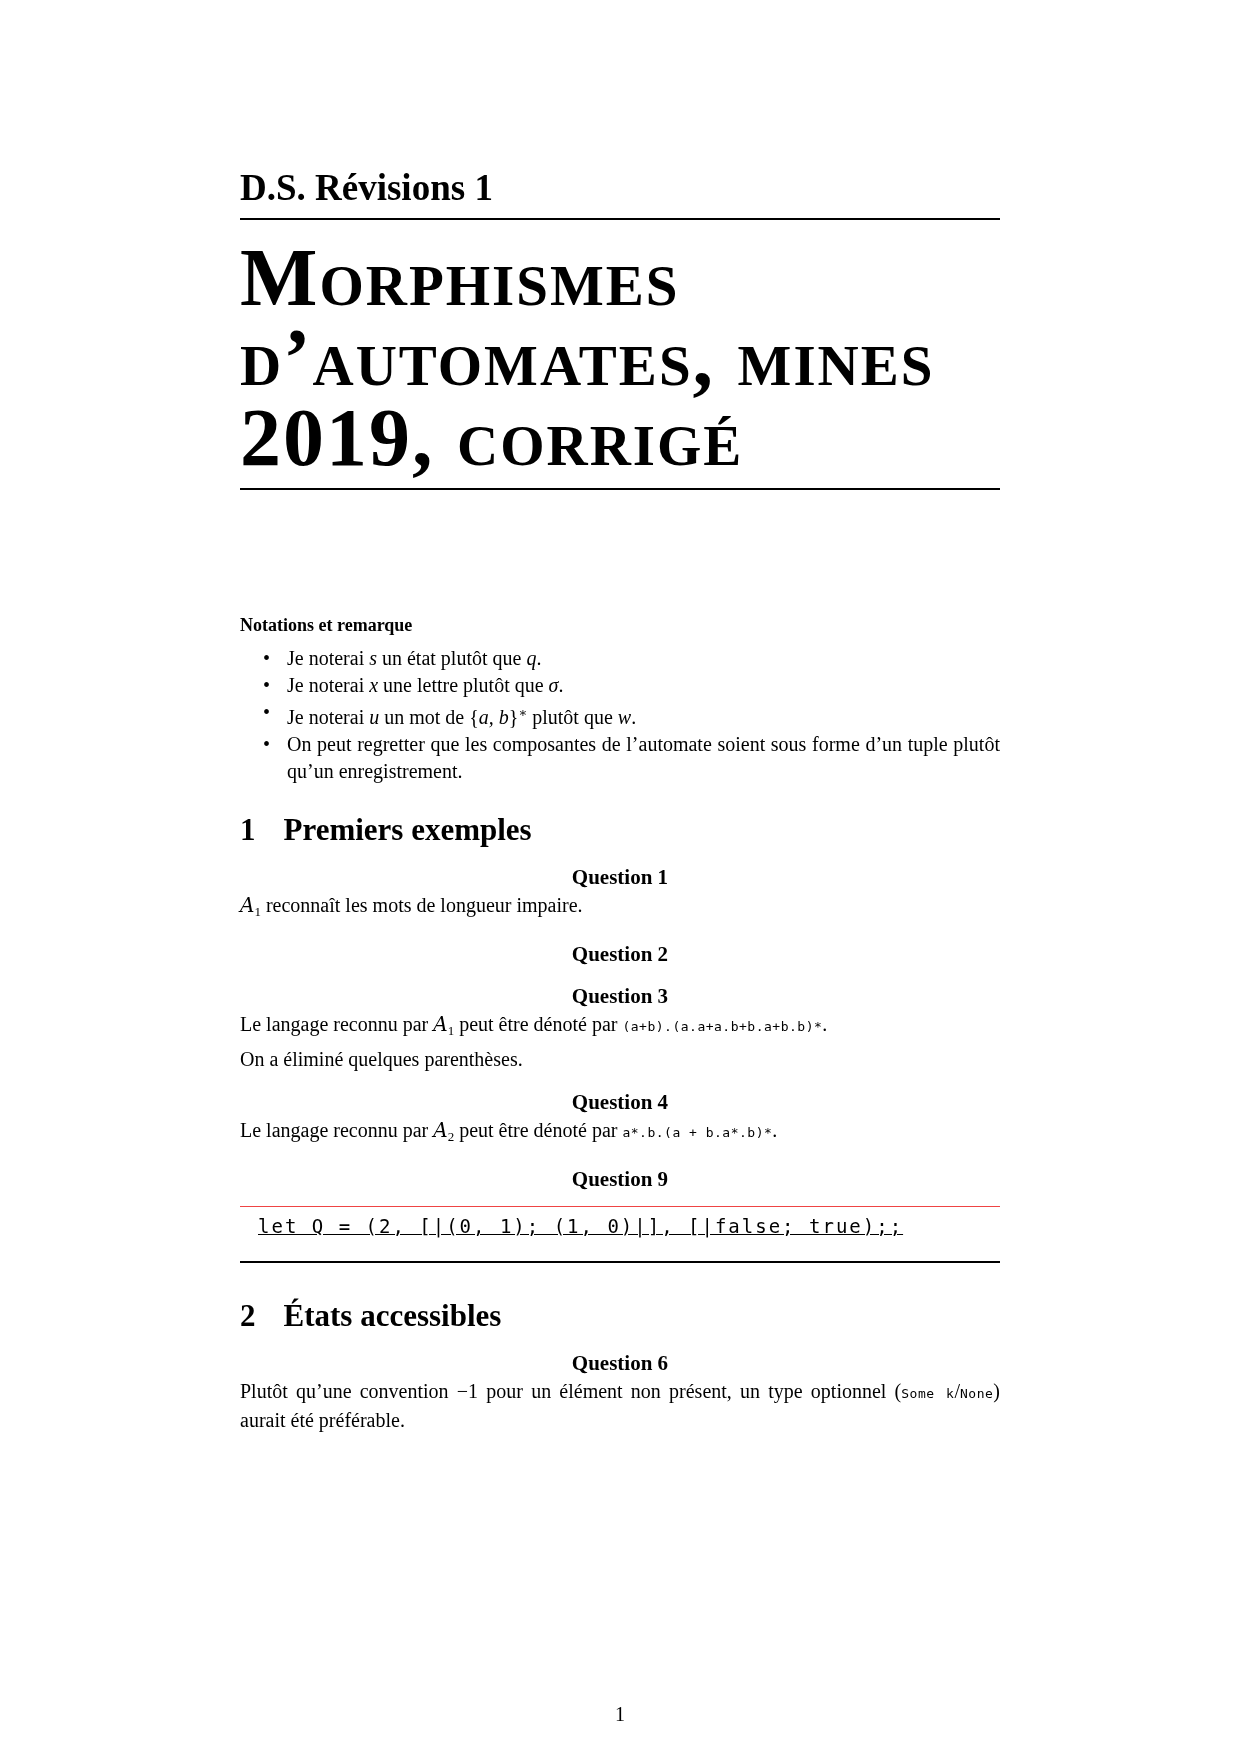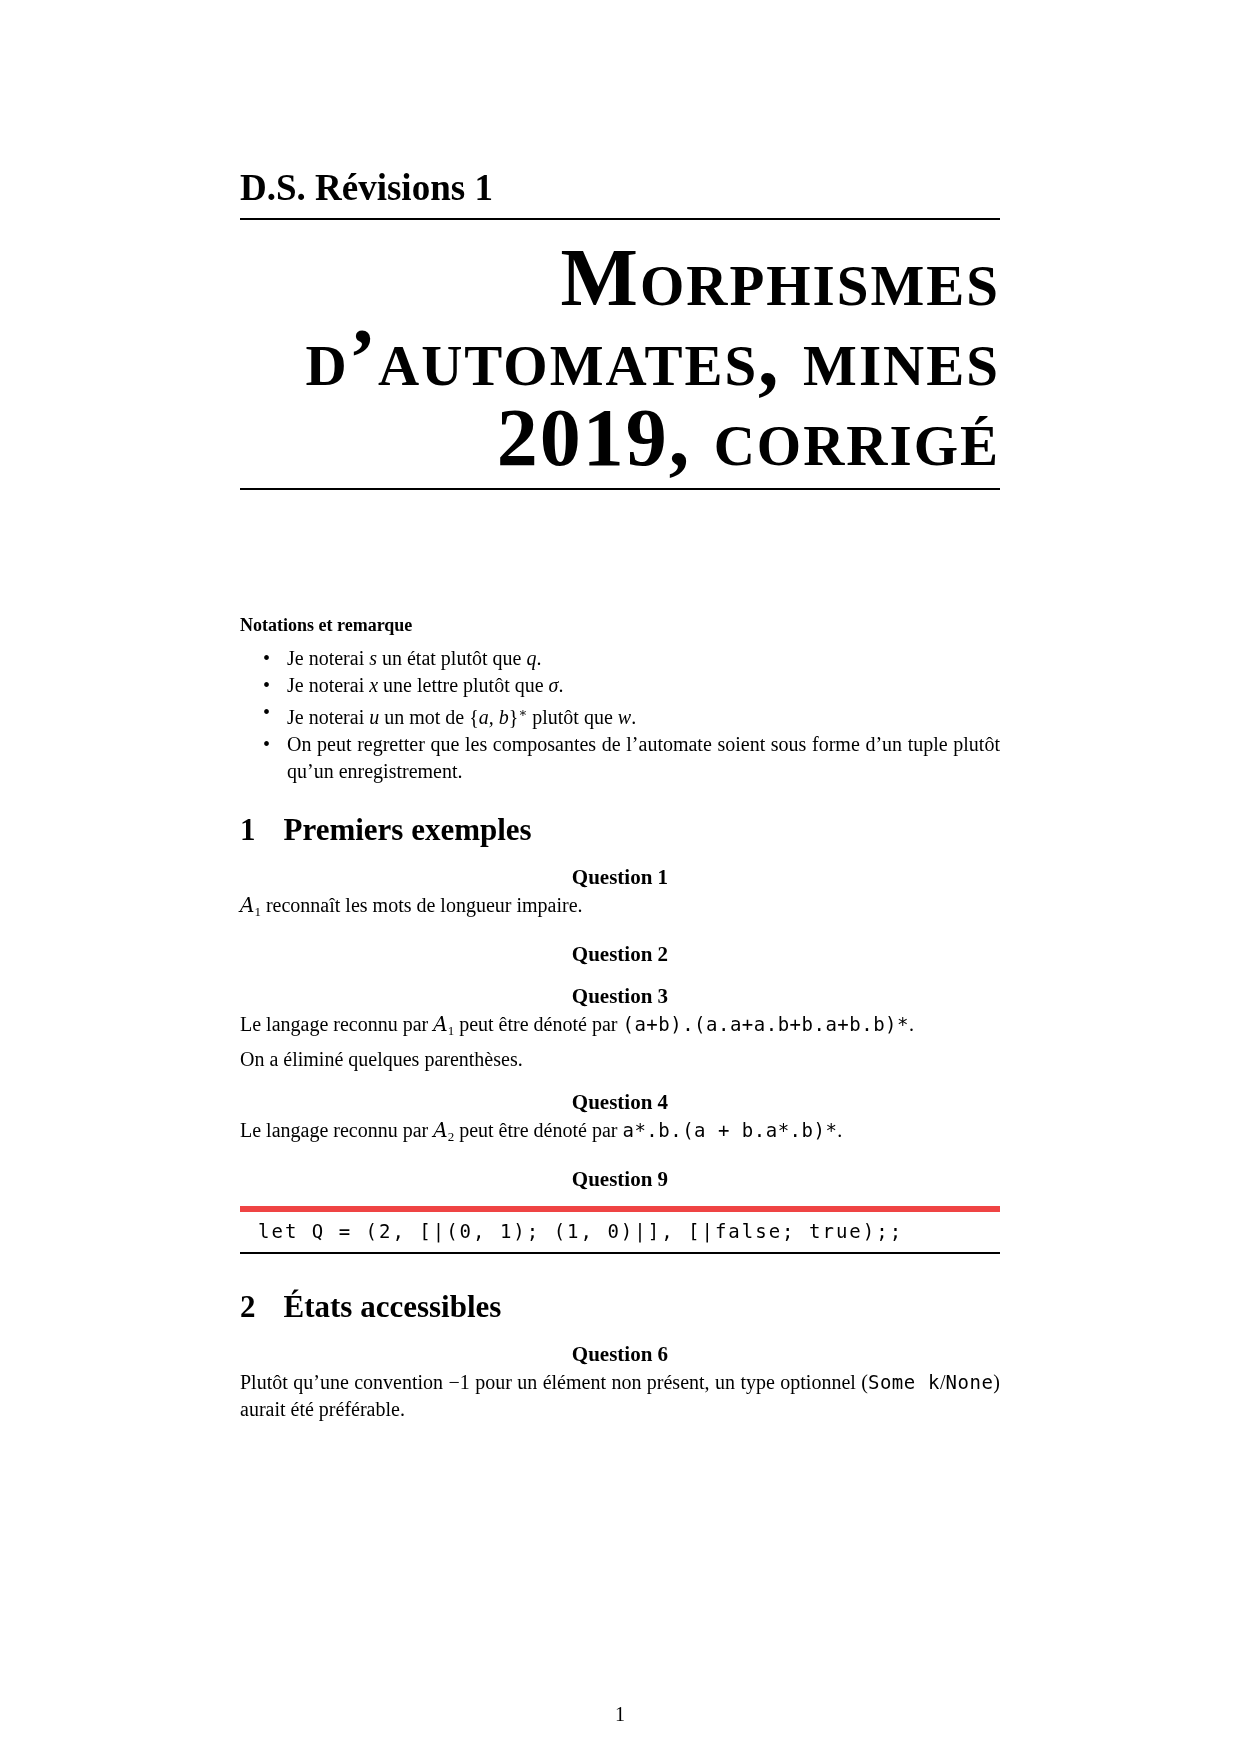--- a/index.html
+++ b/index.html
@@ -26,21 +26,20 @@
     line-height: 1.1;
   }
   .rule {
     border: none;
     border-top: 2px solid #000;
     height: 0;
     margin: 9px 0 0 0;
   }
   .title-block {
     margin-top: 18px;
-    text-align: right;
     font-variant: small-caps;
     font-weight: bold;
     font-size: 82px;
     line-height: 80px;
     letter-spacing: 2px;
   }
   .title-line { white-space: nowrap; }
   .title-rule { margin-top: 10px; }
   .notations-heading {
     font-size: 18px;
@@ -83,30 +82,31 @@
     margin: 2px 0 0 0;
     font-size: 20px;
     line-height: 27px;
     text-align: justify;
   }
   .seg-rm { font-style: normal; }
   .seg-it { font-style: italic; }
   .seg-cal { font-style: italic; font-family: "DejaVu Serif", serif; }
   .seg-tt {
     font-family: "DejaVu Sans Mono", "Liberation Mono", monospace;
-    font-size: 19px;
+    font-size: 13px;
     letter-spacing: 0.5px;
   }
   .seg-sub { font-size: 13px; vertical-align: -4px; }
   .seg-sup { font-size: 13px; vertical-align: 7px; }
   .code-box {
     margin: 14px 0 0 0;
-    border-top: 6px solid #ef4444;
+    border-top: 1px solid #ef4444;
     border-bottom: 2px solid #000;
-    padding: 8px 0 10px 18px;
+    padding: 8px 0 24px 18px;
+    text-decoration: underline;
   }
   .code-box code {
     font-family: "DejaVu Sans Mono", "Liberation Mono", monospace;
     font-size: 19px;
     letter-spacing: 2px;
     white-space: pre;
   }
   .section-2 { margin-top: 34px; }
   .page-number {
     position: absolute;

